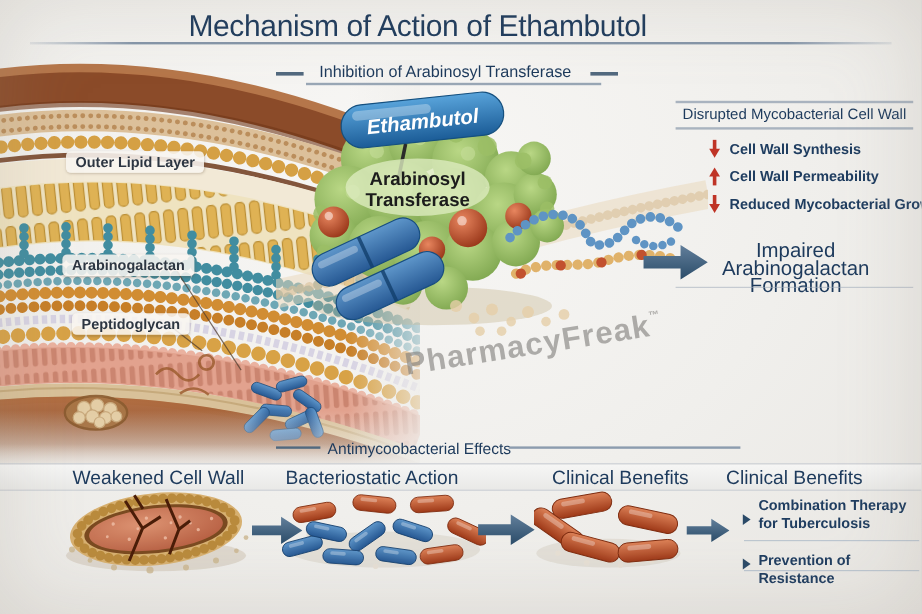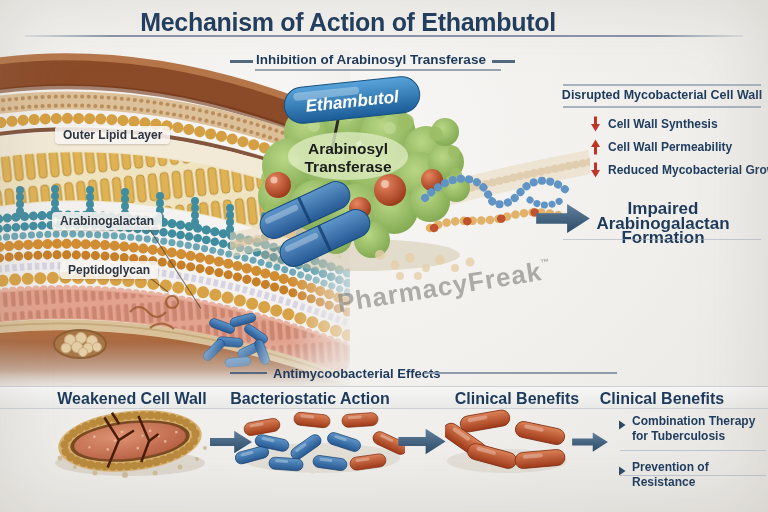--- a/index.html
+++ b/index.html
@@ -5,21 +5,21 @@
   * { margin:0; padding:0; box-sizing:border-box; }
   html,body { background:#d8d6d2; }
   #canvas {
     position:relative; width:768px; height:512px; overflow:hidden;
     font-family:"Liberation Sans", sans-serif;
     background: radial-gradient(ellipse at 42% 28%, #f8f7f5 0%, #f0efec 55%, #e8e6e2 100%);
   }
   #canvas::after{ content:""; position:absolute; inset:0; pointer-events:none;
     box-shadow: inset 0 0 70px rgba(150,140,128,.22); z-index:9;}
   .abs { position:absolute; }
-  .navy { color:#1d3a5c; font-weight:bold; }
+  .navy { color:#1d3a5c; font-weight:normal; }
   
   .title { top:8px; left:348px; transform:translateX(-50%); font-size:25px; letter-spacing:-.3px; white-space:nowrap; z-index:5;}
   .title-rule { top:35px; left:25px; width:718px; height:2px;
     background:linear-gradient(to right, rgba(125,143,165,.15), #8595a8 12%, #8595a8 88%, rgba(125,143,165,.15)); z-index:5;}
   .subtitle { top:52px; left:371px; transform:translateX(-50%); font-size:13.5px; white-space:nowrap; z-index:5;}
   .sub-dash { top:60px; width:23px; height:2.5px; background:#52697f; z-index:5;}
   .sub-rule { top:69px; left:255px; width:246px; height:1.5px; background:rgba(122,140,160,.75); z-index:5;}
   
   .layer-label { z-index:6; background:rgba(248,245,240,.88); border-radius:4px; padding:2px 8px;
     font-size:12px; font-weight:bold; color:#2d3642; white-space:nowrap;
@@ -454,21 +454,21 @@
     <use href="#capRL" transform="translate(95,30) rotate(12)"></use>
     <use href="#capRL" transform="translate(20,38) rotate(35)"></use>
     <use href="#capRL" transform="translate(47,53) rotate(15)"></use>
     <use href="#capRL" transform="translate(95,56) rotate(-5)"></use>
   </svg>
 
   <svg class="abs illus-top" style="left:572px; top:431px;" width="36" height="22" viewBox="0 0 52 32">
       <use href="#flowArrow"></use>
     </svg>
 
-  <div class="abs benefit-item" style="top:414px;">
+  <div class="abs benefit-item" style="top:414px;align-items:flex-end;">
     <span class="bullet-icon"><svg viewBox="0 0 8 10" width="8" height="10">
           <polygon points="1,0.5 7.5,5 1,9.5" fill="#2b4a68"></polygon>
         </svg></span>
     <span class="benefit-label">Combination Therapy for Tuberculosis</span>
   </div>
   <div class="abs benefit-sep" style="top:450px;"></div>
   <div class="abs benefit-item" style="top:460px;">
     <span class="bullet-icon"><svg viewBox="0 0 8 10" width="8" height="10">
           <polygon points="1,0.5 7.5,5 1,9.5" fill="#2b4a68"></polygon>
         </svg></span>

